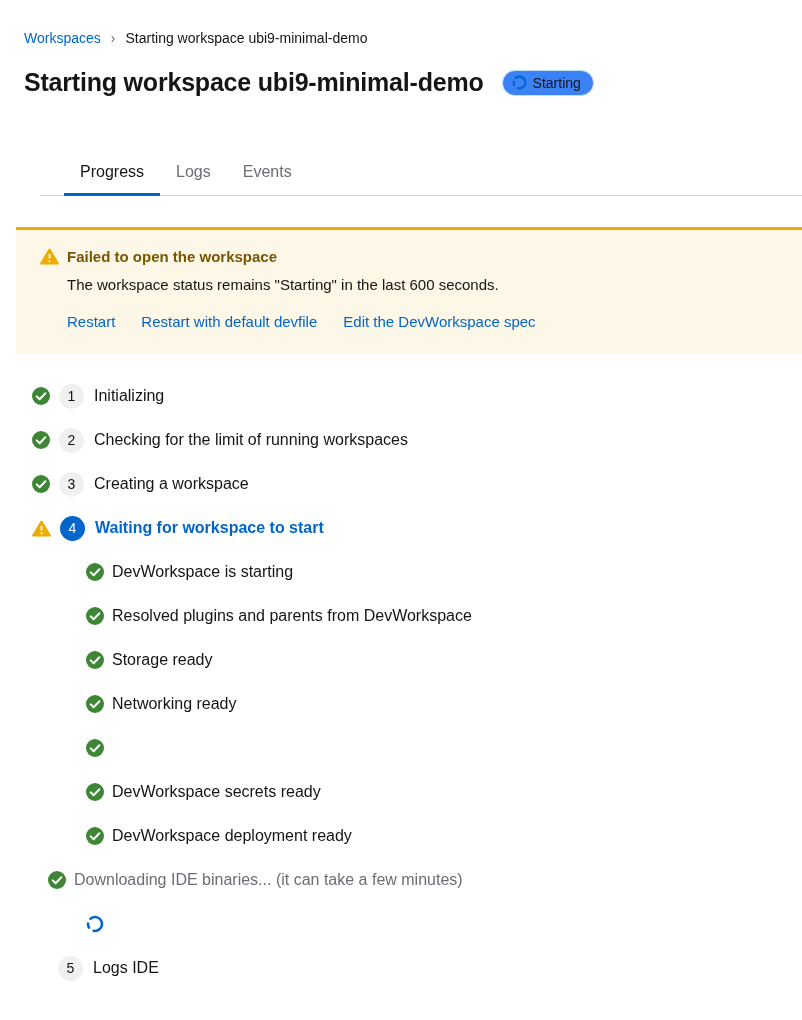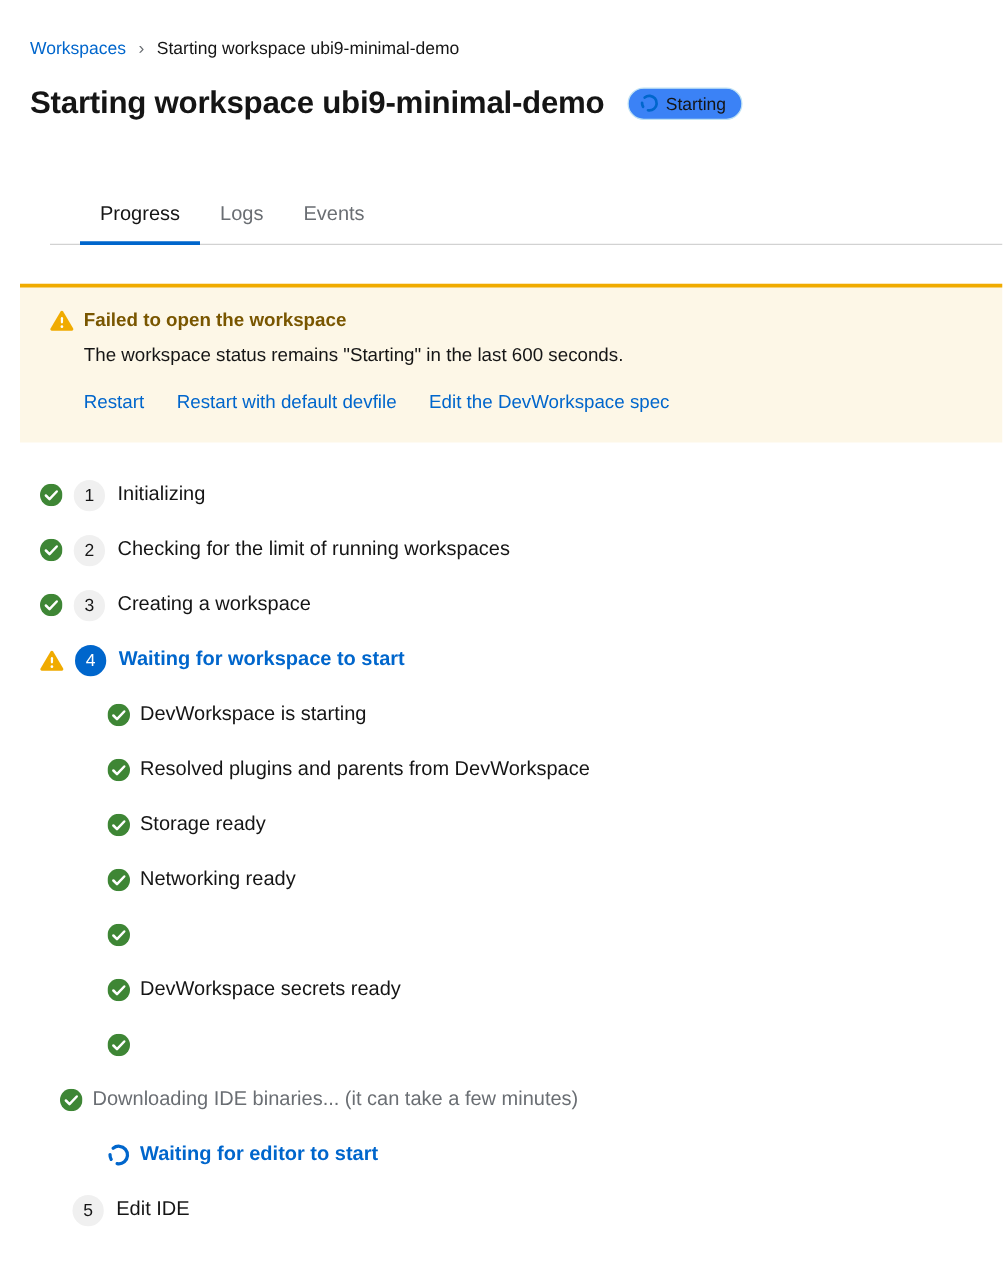--- a/index.html
+++ b/index.html
@@ -216,39 +216,39 @@
     <span class="label">DevWorkspace secrets ready</span>
   </li>
 
   <li class="step l1">
     <span class="status-icon">
       <svg width="18" height="18" viewBox="0 0 18 18">
           <circle cx="9" cy="9" r="9" fill="#3E8635"></circle>
           <path d="M4.7 9.4l2.9 2.9 5.8-6.1" stroke="#fff" stroke-width="2" fill="none" stroke-linecap="round" stroke-linejoin="round"></path>
         </svg>
     </span>
+    <span class="label">DevWorkspace deployment ready</span>
   </li>
 
   <li class="step l2">
     <span class="status-icon">
       <svg width="18" height="18" viewBox="0 0 18 18">
           <circle cx="9" cy="9" r="9" fill="#3E8635"></circle>
           <path d="M4.7 9.4l2.9 2.9 5.8-6.1" stroke="#fff" stroke-width="2" fill="none" stroke-linecap="round" stroke-linejoin="round"></path>
         </svg>
     </span>
     <span class="label muted">Downloading IDE binaries... (it can take a few minutes)</span>
   </li>
 
   <li class="step l1">
     <span class="status-icon">
       <svg width="18" height="18" viewBox="0 0 18 18">
         <circle cx="9" cy="9" r="7" fill="none" stroke="#0066CC" stroke-width="2.6" stroke-linecap="round" stroke-dasharray="28 6 4 6" transform="rotate(-130 9 9)"></circle>
       </svg>
     </span>
-    <span class="label active">Waiting for editor to start</span>
   </li>
 
   <li class="step l0 noicon">
     <span class="num">5</span>
-    <span class="label">Edit IDE</span>
+    <span class="label">Logs IDE</span>
   </li>
 
 </ul>
 
 </body></html>

